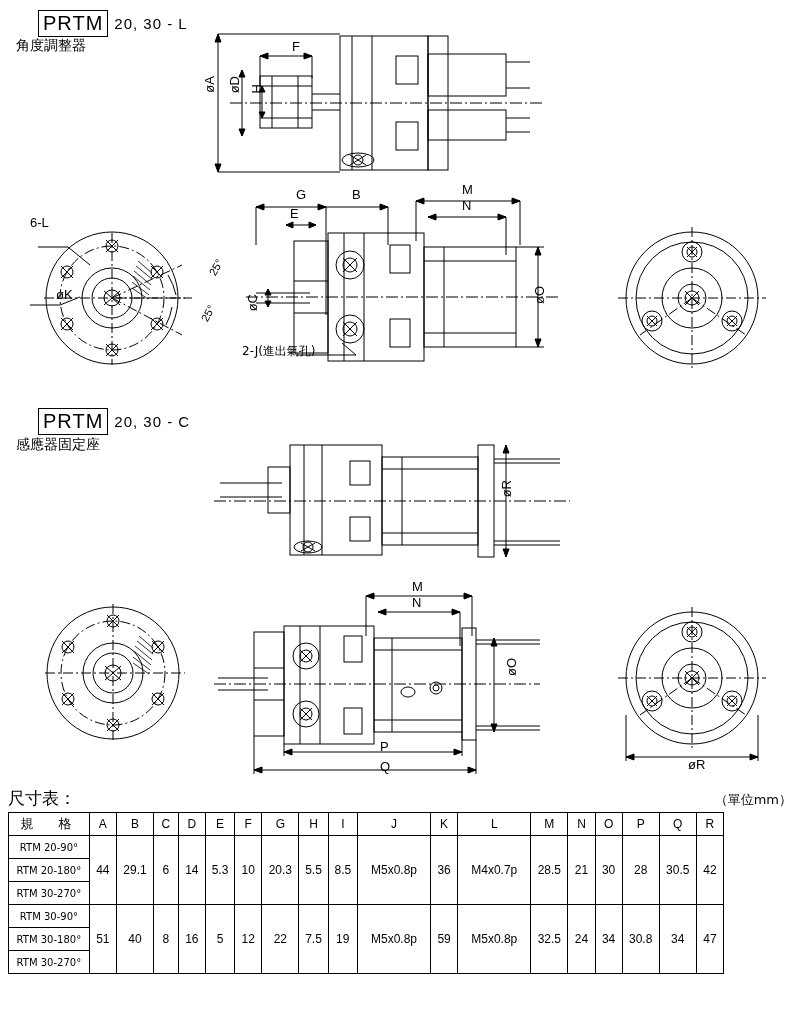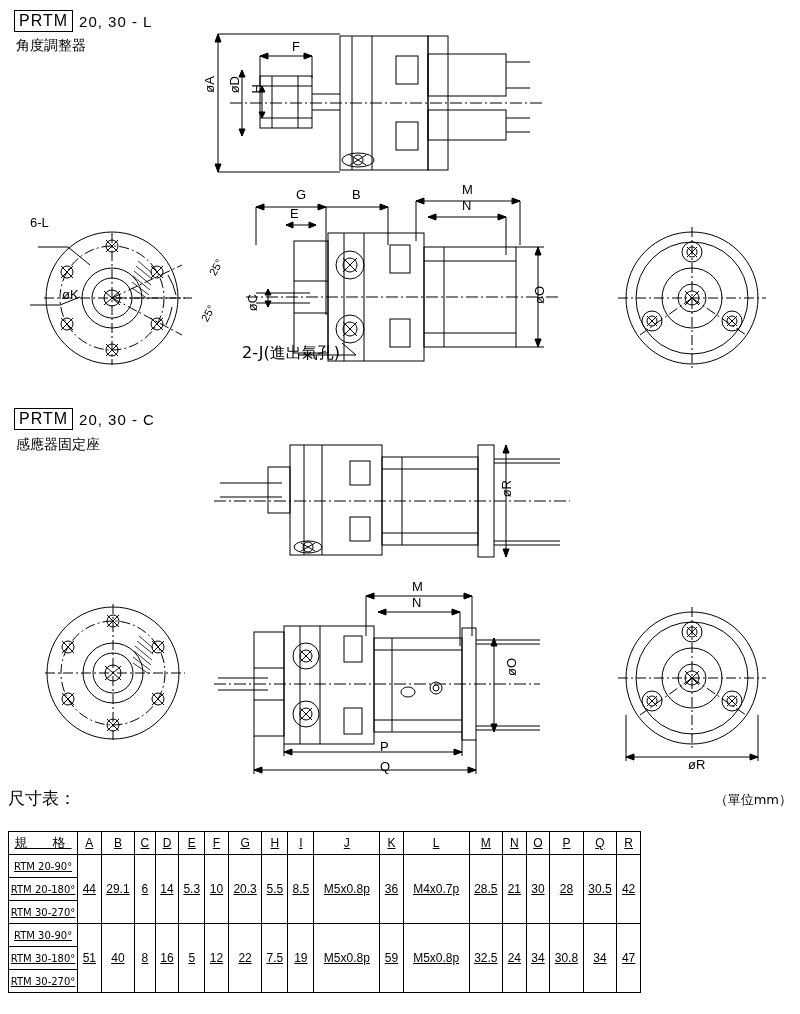--- a/index.html
+++ b/index.html
@@ -1,21 +1,21 @@
 <!DOCTYPE html>
 <html><head>
 <meta charset="utf-8">
 <style>
   html,body{margin:0;padding:0;background:#fff;}
   body{width:800px;height:1014px;position:relative;font-family:"Liberation Sans",sans-serif;color:#000;overflow:hidden;}
   .abs{position:absolute;}
   .lbl{font-size:13px;line-height:1;white-space:nowrap;}
   .lbl-sm{font-size:11px;line-height:1;white-space:nowrap;}
   .lbl-cjk{font-family:"DejaVu Sans",sans-serif;font-size:14px;line-height:1;white-space:nowrap;}
-  .boxed{border:1px solid #000;padding:1px 4px;font-size:16px;letter-spacing:1px;}
+  .boxed{border:1px solid #000;padding:1px 4px;font-size:20px;letter-spacing:1px;margin-left:24px;}
   .title-row{display:flex;align-items:center;gap:6px;}
   .title-txt{font-size:15px;letter-spacing:1px;white-space:nowrap;}
   svg{display:block;}
   
   table.dim{border-collapse:collapse;font-size:12px;font-family:"Liberation Sans",sans-serif;}
   table.dim th,table.dim td{border:1px solid #000;text-align:center;padding:0;height:22px;}
   table.dim th{font-weight:normal;}
   .spec-col{width:86px;text-align:left;padding-left:3px;font-family:"DejaVu Sans",sans-serif;font-size:10px;}
   .hdr-spec{letter-spacing:6px;padding-left:6px;font-family:"DejaVu Sans",sans-serif;font-size:13px;}
   .nb{border-top:0 !important;border-bottom:0 !important;}
@@ -136,21 +136,21 @@
     <line x1="92" y1="73" x2="162" y2="40" stroke-dasharray="10 3 2 3"></line>
     <line x1="92" y1="73" x2="168" y2="73" stroke-dasharray="10 3 2 3"></line>
     <line x1="92" y1="73" x2="162" y2="110" stroke-dasharray="10 3 2 3"></line>
     <line x1="92" y1="8" x2="92" y2="140" stroke-dasharray="10 3 2 3"></line>
     <line x1="24" y1="73" x2="172" y2="73" stroke-dasharray="10 3 2 3"></line>
     <path d="M148 50 A62 62 0 0 1 156 70"></path>
     <path d="M152 82 A62 62 0 0 1 146 100"></path>
   </g>
 </svg>
 <div class="abs lbl" style="left:30px;top:216px;">6-L</div>
-<div class="abs lbl" style="left:62px;top:288px;">øK</div>
+<div class="abs lbl" style="left:56px;top:288px;">øK</div>
 <div class="abs lbl-sm" style="left:208px;top:262px;transform:rotate(-60deg);">25°</div>
 <div class="abs lbl-sm" style="left:200px;top:308px;transform:rotate(-60deg);">25°</div>
 
 <svg class="abs" style="left:238px;top:185px;" width="330" height="190" viewBox="0 0 330 190">
   <g fill="none" stroke="#000" stroke-width="1">
 
     <line x1="18" y1="22" x2="88" y2="22"></line>
     <path d="M18 22 l8 -3 v6 z" fill="#000"></path>
       <path d="M88 22 l-8 -3 v6 z" fill="#000"></path>
     <line x1="18" y1="22" x2="18" y2="60"></line>
@@ -216,21 +216,21 @@
     <line x1="8" y1="112" x2="320" y2="112" stroke-dasharray="12 3 2 3"></line>
   </g>
 </svg>
 <div class="abs lbl" style="left:296px;top:188px;">G</div>
 <div class="abs lbl" style="left:352px;top:188px;">B</div>
 <div class="abs lbl" style="left:462px;top:183px;">M</div>
 <div class="abs lbl" style="left:462px;top:199px;">N</div>
 <div class="abs lbl" style="left:290px;top:207px;">E</div>
 <div class="abs lbl vert" style="left:246px;top:294px;">øC</div>
 <div class="abs lbl vert" style="left:533px;top:286px;">øO</div>
-<div class="abs lbl-cjk" style="left:242px;top:345px;font-size:16px;">2-J(進出氣孔)</div>
+<div class="abs lbl-cjk" style="left:242px;top:345px;font-size:12px;">2-J(進出氣孔)</div>
 
 <svg class="abs" style="left:600px;top:225px;" width="190" height="150" viewBox="0 0 190 150">
   <g fill="none" stroke="#000" stroke-width="1">
     <circle cx="92" cy="73" r="66"></circle>
     <circle cx="92" cy="73" r="56"></circle>
     <circle cx="92" cy="73" r="30"></circle>
     <circle cx="92" cy="73" r="14"></circle>
     <circle cx="92" cy="73" r="7"></circle>
     <line x1="85" y1="66" x2="99" y2="80"></line>
       <line x1="85" y1="80" x2="99" y2="66"></line>
@@ -446,21 +446,21 @@
       <path d="M158 152 l-8 -3 v6 z" fill="#000"></path>
     <line x1="26" y1="110" x2="26" y2="156"></line>
     <line x1="158" y1="110" x2="158" y2="156"></line>
   </g>
 </svg>
 <div class="abs lbl" style="left:688px;top:758px;">øR</div>
 
 <div class="abs lbl-cjk" style="left:8px;top:790px;font-size:17px;">尺寸表：</div>
 <div class="abs lbl-cjk" style="right:8px;top:793px;font-size:13px;">（單位mm）</div>
 
-<table class="dim abs" style="left:8px;top:831px;width:633px;text-decoration:underline;">
+<table class="dim abs" style="left:8px;top:812px;width:716px;">
   <thead>
     <tr>
       <th class="hdr-spec">規　格</th>
       <th style="width:28px">A</th>
       <th style="width:38px">B</th>
       <th style="width:26px">C</th>
       <th style="width:28px">D</th>
       <th style="width:30px">E</th>
       <th style="width:28px">F</th>
       <th style="width:38px">G</th>

